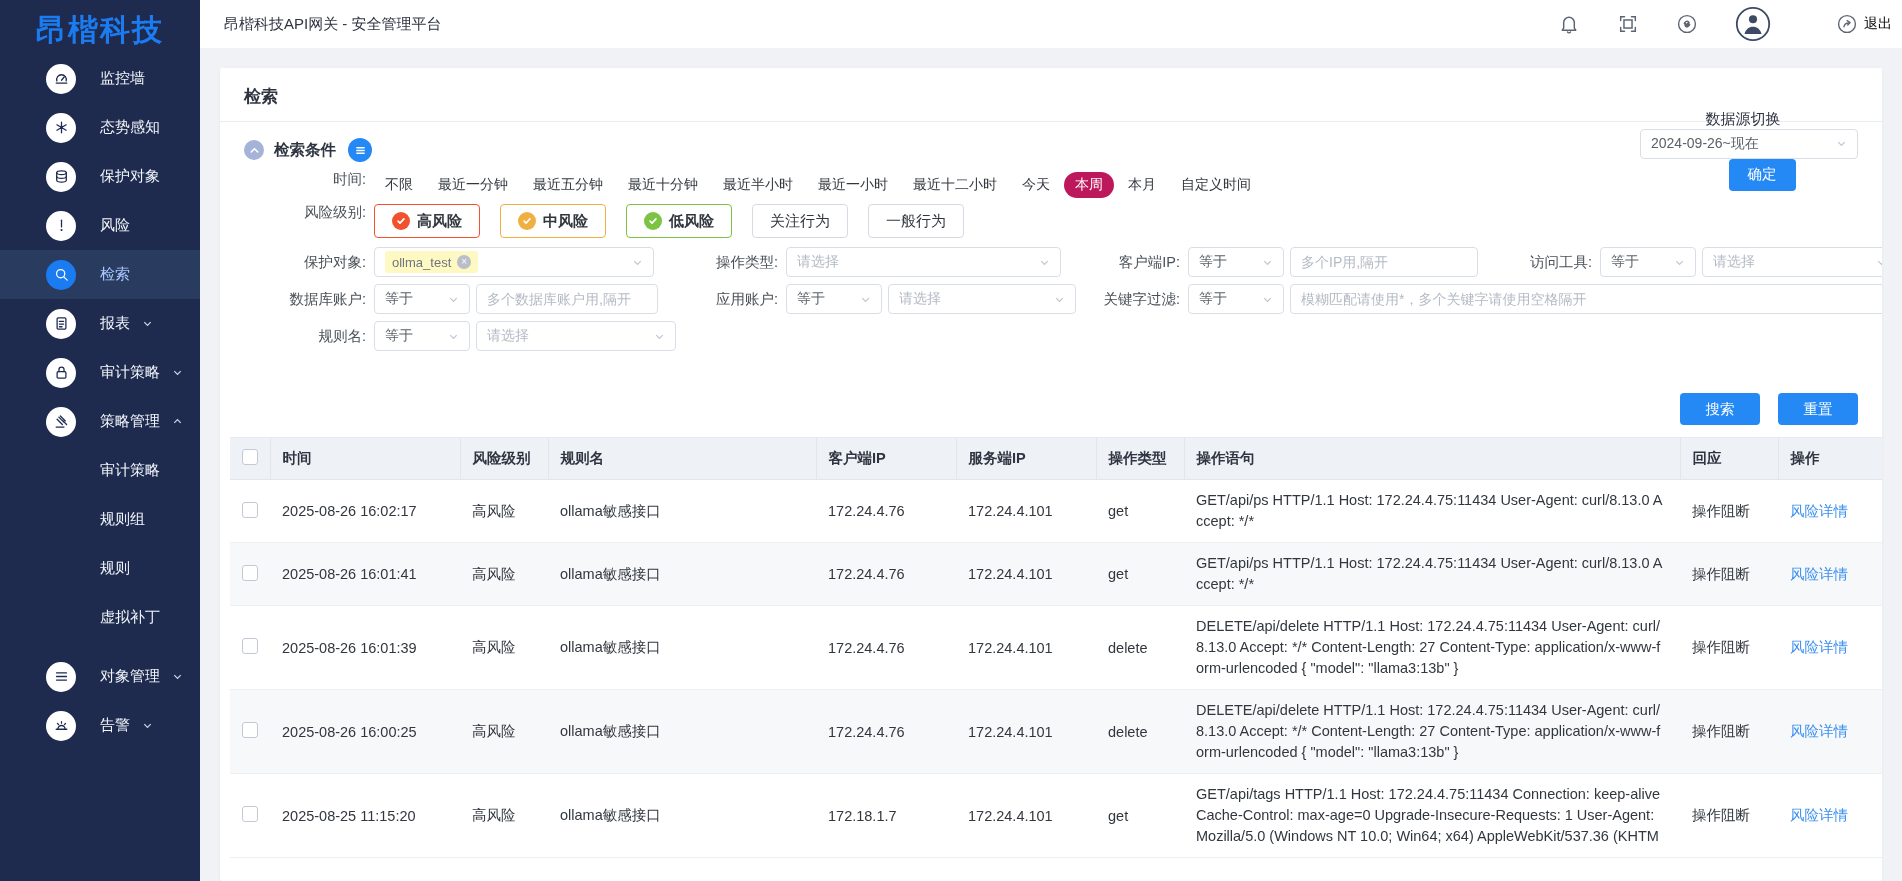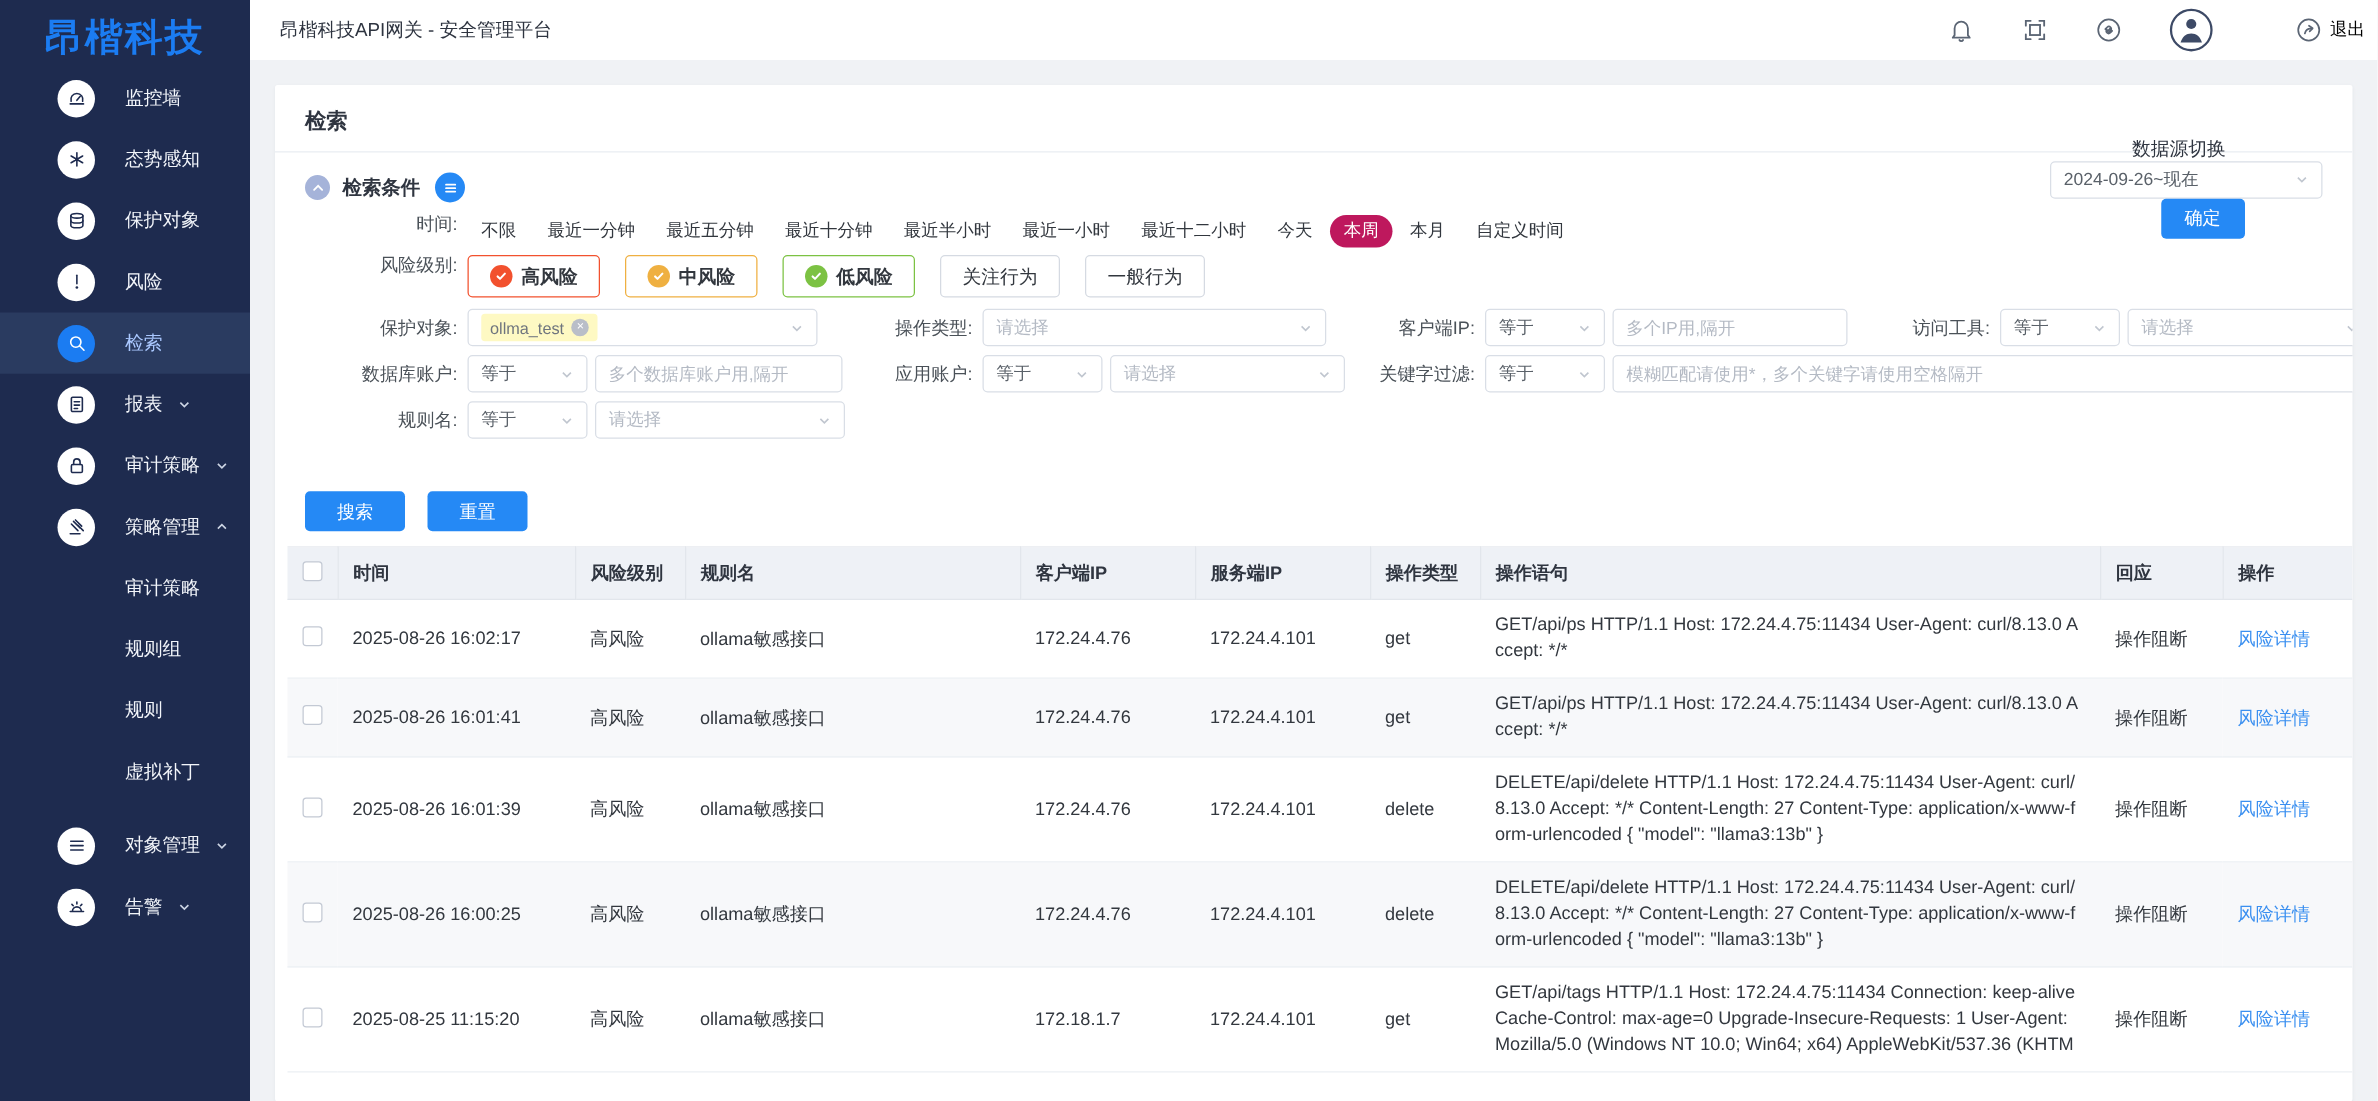--- a/index.html
+++ b/index.html
@@ -88,21 +88,21 @@
   .fgroup .ctrls { display:flex; align-items:center; gap:6px; }
   .inp { height:30px; border:1px solid #d9dee6; border-radius:4px; padding:0 10px; font-size:14px;
          color:#32373e; outline:none; font-family:"Liberation Sans","DejaVu Sans",sans-serif; }
   .inp::placeholder { color:#b4bac4; }
   .tag { background:#fef9c3; border-radius:3px; height:22px; display:flex; align-items:center;
          gap:6px; padding:0 7px; font-size:13px; color:#6f757e; }
   .tag-close { width:14px; height:14px; border-radius:50%; background:#b9bec8; color:#fff;
                font-size:10px; line-height:14px; text-align:center; cursor:pointer; }
   .chev-svg { flex-shrink:0; margin-left:8px; }
 
-  .btn-row { display:flex; justify-content:flex-start; gap:18px; margin-top:40px; }
+  .btn-row { display:flex; justify-content:flex-end; gap:18px; margin-top:40px; }
   .btn-lg { width:80px; }
 
   .results { padding:0 24px; }
   .results-head { margin-top:8px; display:flex; align-items:center; height:32px; }
   .results-title { font-size:16px; font-weight:bold; color:#2f3540; }
   .btn-plain { height:30px; background:#fff; border:1px solid #cdd3dc; border-radius:4px;
                font-size:14px; color:#32373e; padding:0 14px; margin-left:20px; cursor:pointer;
                font-family:"Liberation Sans","DejaVu Sans",sans-serif; }
   .cols-group { margin-left:auto; display:flex; align-items:center; gap:8px; cursor:pointer; }
   .cols-circle { width:22px; height:22px; border-radius:50%; background:#2589f5; color:#fff;
@@ -447,21 +447,21 @@
 
             <div class="fgroup" style="left:0; top:37px;">
               <span class="flabel">数据库账户:</span>
               <span class="ctrls">
                 <span class="sel" style="width:96px;">
                   <span class="val">等于</span>
                   <svg class="chev-svg" width="11" height="11" viewBox="0 0 12 12" fill="none" stroke="#c0c6cf" stroke-width="1.4">
                       <path d="M2.5 4.5L6 8l3.5-3.5"></path>
                     </svg>
                 </span>
-                <input class="inp" style="width: 198px;" placeholder="多个数据库账户用,隔开">
+                <input class="inp" style="width: 182px;" placeholder="多个数据库账户用,隔开">
               </span>
             </div>
             <div class="fgroup" style="left:412px; top:37px;">
               <span class="flabel">应用账户:</span>
               <span class="ctrls">
                 <span class="sel" style="width:96px;">
                   <span class="val">等于</span>
                   <svg class="chev-svg" width="11" height="11" viewBox="0 0 12 12" fill="none" stroke="#c0c6cf" stroke-width="1.4">
                       <path d="M2.5 4.5L6 8l3.5-3.5"></path>
                     </svg>

